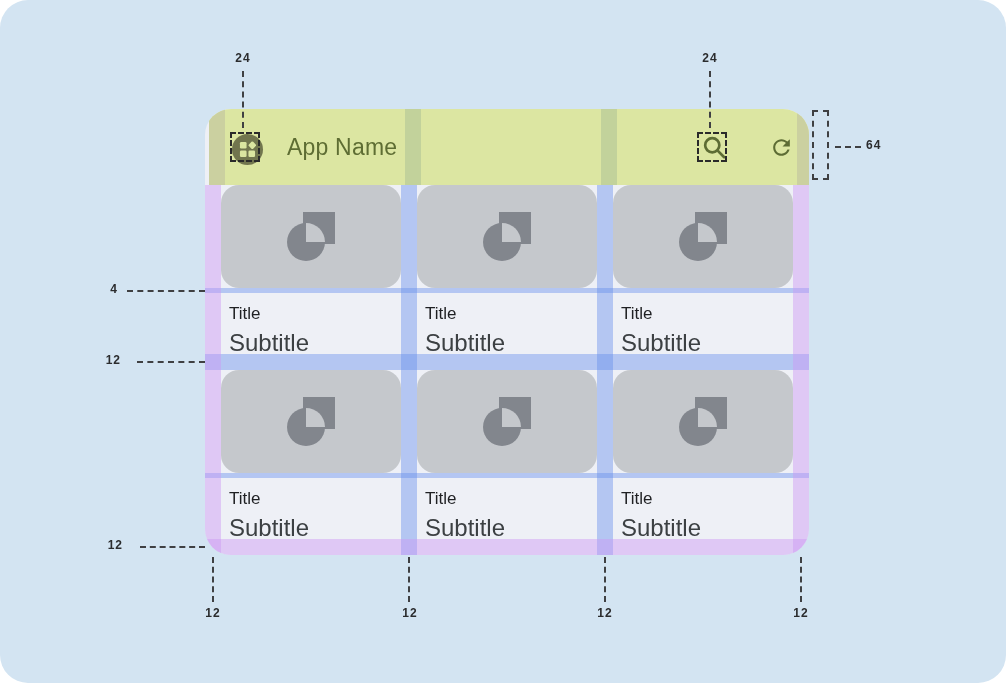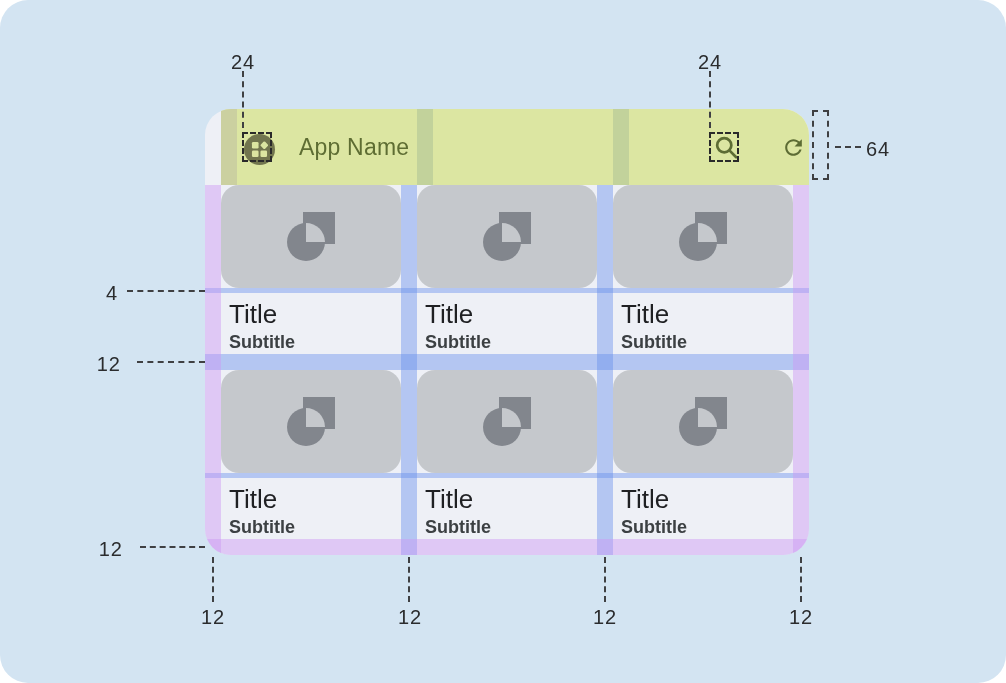--- a/index.html
+++ b/index.html
@@ -10,48 +10,48 @@
     --title-color:#1f2023; --subtitle-color:#3c4043; --annotation-color:#2b2c2e; --dash-color:#3f4043;
   }
   *{box-sizing:border-box;margin:0;padding:0;}
   html,body{background:#ffffff;font-family:"Liberation Sans",sans-serif;}
   .canvas{position:relative;width:1006px;height:683px;background:var(--canvas-bg);
           border-radius:28px;overflow:hidden;}
 
   
   .mock{position:absolute;left:205px;top:109px;width:604px;height:446px;
         border-radius:26px;overflow:hidden;background:var(--body-bg);}
-  .bar{position:absolute;left:16px;top:0;width:604px;height:76px;background:var(--bar-green);}
+  .bar{position:absolute;left:4px;top:0;width:604px;height:76px;background:var(--bar-green);}
   .bar-strip{position:absolute;top:0;height:76px;width:16px;}
   .bar-strip.m{background:var(--bar-margin-olive);}
   .bar-strip.g{background:var(--bar-gutter-green);}
   .app-icon{position:absolute;left:23px;top:25px;width:31px;height:31px;border-radius:50%;
             background:var(--icon-circle-olive);display:flex;align-items:center;justify-content:center;}
   .app-name{position:absolute;left:78px;top:0;height:76px;display:flex;align-items:center;
             font-size:23px;font-weight:500;color:var(--bar-accent);letter-spacing:.2px;}
   .bar-action{position:absolute;top:0;height:76px;display:flex;align-items:center;justify-content:center;width:34px;}
   .dash-box{position:absolute;width:30px;height:30px;border:2px dashed #2a2a2a;}
 
   
   .cell{position:absolute;width:180px;height:169px;display:flex;flex-direction:column;}
   .cell .img{height:103px;border-radius:18px;background:var(--image-gray);
              display:flex;align-items:center;justify-content:center;}
   .cell .gap{height:5px;}
   .cell .txt{height:61px;padding:7px 0 0 8px;}
-  .card-title{font-size:26px;font-weight:500;color:var(--title-color);line-height:28px;}
-  .card-subtitle{font-size:18px;font-weight:700;color:var(--subtitle-color);line-height:29px;}
+  .card-title{font-size:17px;font-weight:500;color:var(--title-color);line-height:28px;}
+  .card-subtitle{font-size:24px;font-weight:400;color:var(--subtitle-color);line-height:29px;}
 
   
   .hstrip{position:absolute;left:0;width:604px;}
   .vstrip{position:absolute;top:76px;height:370px;width:16px;}
   .blue{background:var(--gutter-blue);}
   .purple{background:var(--margin-purple);}
 
   
-  .lbl{position:absolute;font-size:20px;font-weight:400;color:var(--annotation-color);
+  .lbl{position:absolute;font-size:12px;font-weight:700;color:var(--annotation-color);
        letter-spacing:1px;text-align:center;width:40px;}
   .lbl.r{text-align:right;width:34px;}
   .vdash{position:absolute;width:0;border-left:2px dashed var(--dash-color);}
   .hdash{position:absolute;height:0;border-top:2px dashed var(--dash-color);}
   .bracket{position:absolute;border:2px dashed var(--dash-color);}
 </style>
 </head>
 <body>
 
 <div class="canvas">

